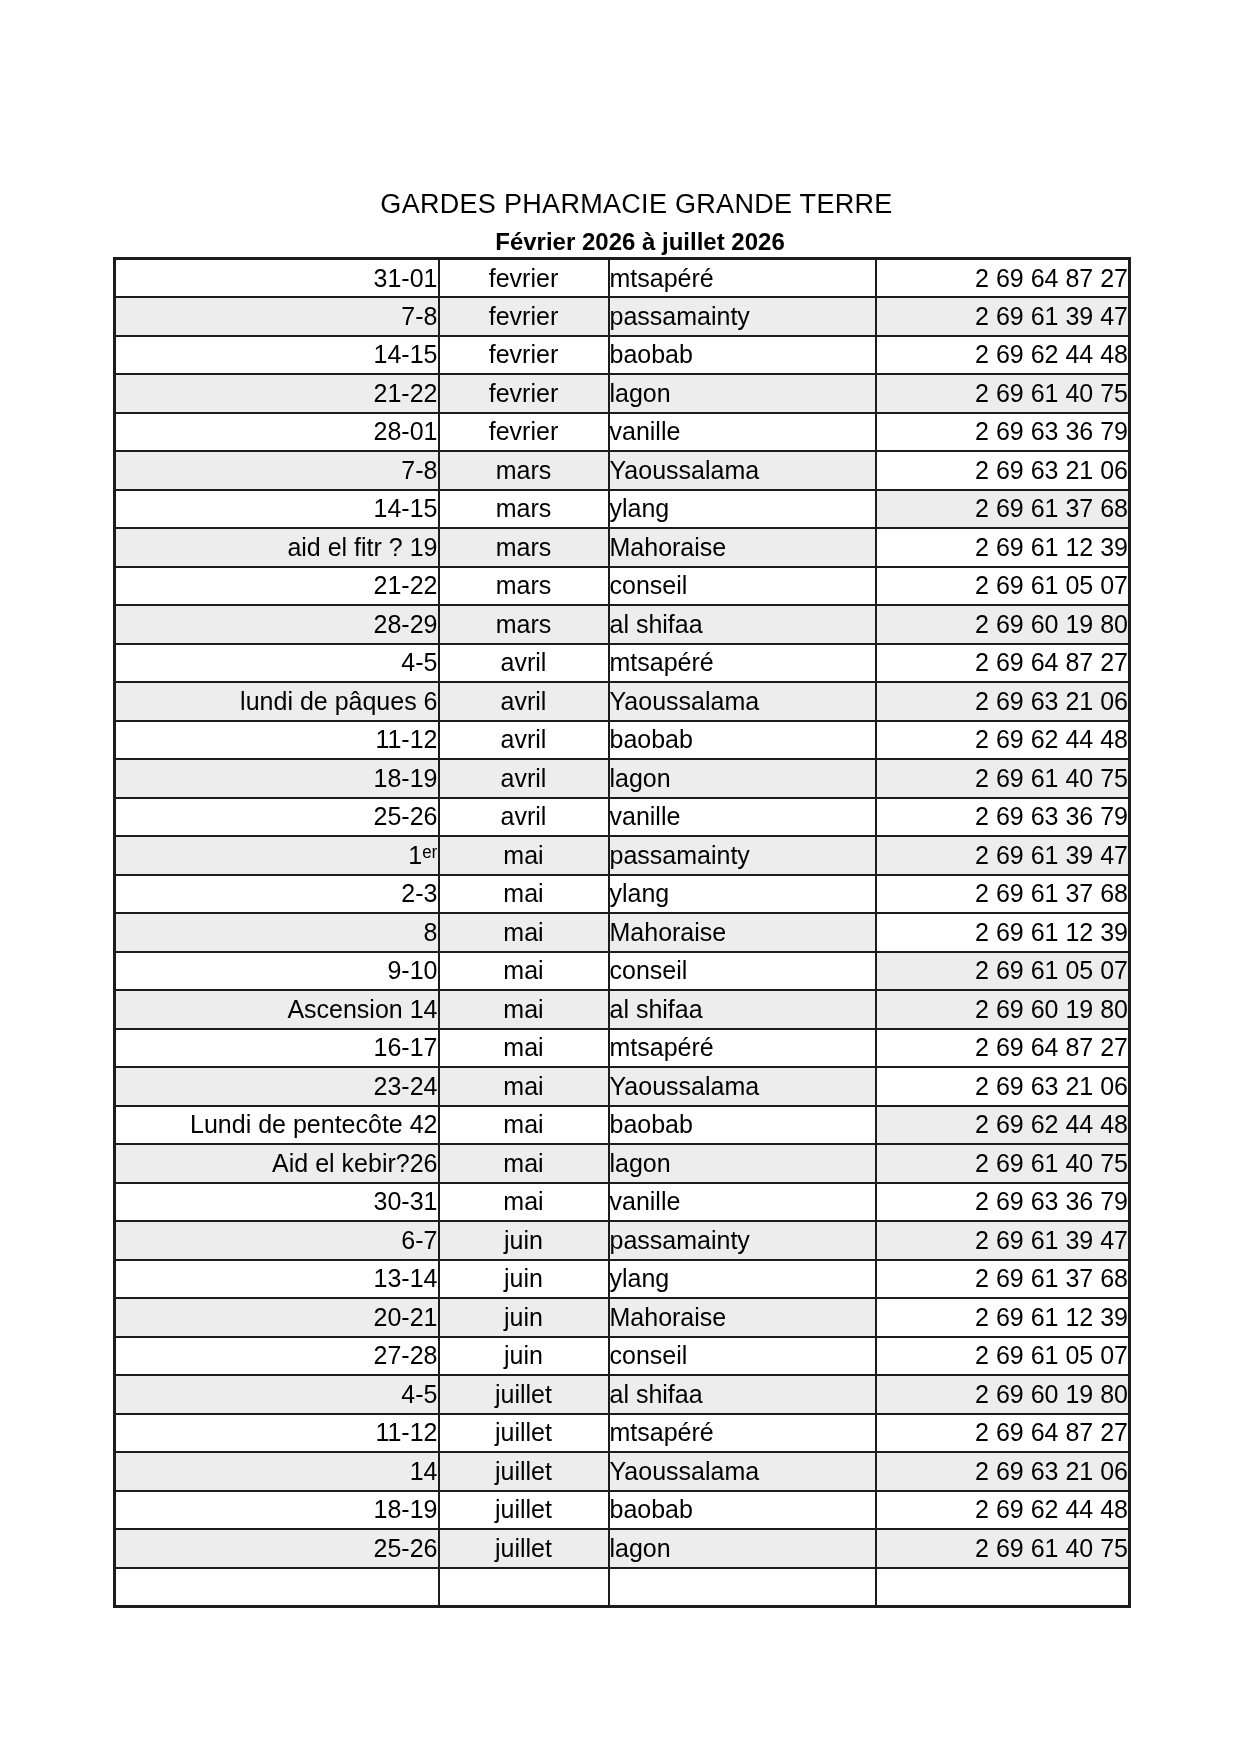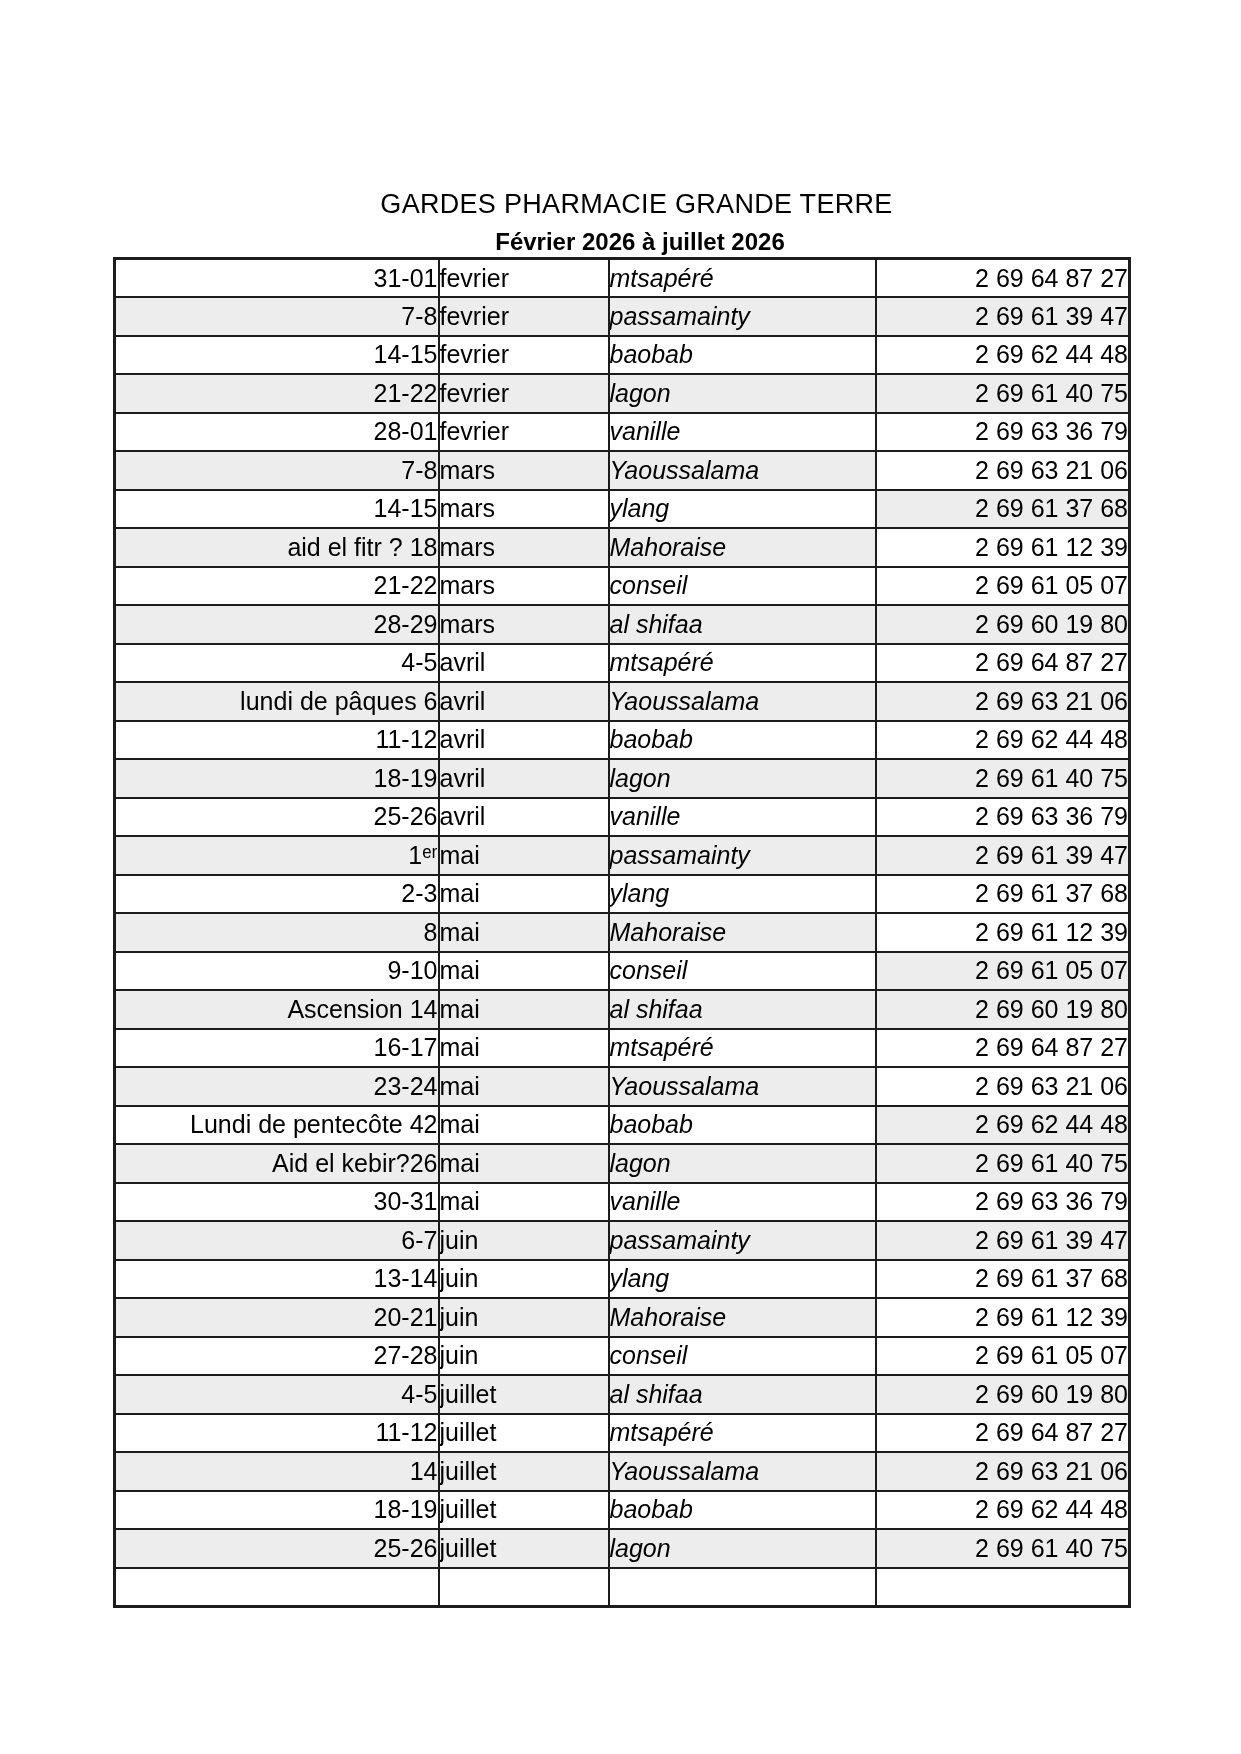--- a/index.html
+++ b/index.html
@@ -51,22 +51,22 @@
     border:2px solid var(--border);
     height:38.5px;
     font-size:25px;
     vertical-align:middle;
     white-space:nowrap;
     overflow:hidden;
     padding:0;
   }
   table.schedule{border:3px solid var(--border);}
   td.date-cell{text-align:right;padding-right:4px;}
-  td.month-cell{text-align:left;padding-left:4px;}
-  td.pharmacy-cell{text-align:left;padding-left:5px;font-style:italic;}
+  td.month-cell{text-align:center;padding-left:4px;}
+  td.pharmacy-cell{text-align:left;padding-left:5px;}
   td.phone-cell{text-align:right;}
   td.shaded{background:var(--stripe);}
 </style>
 </head>
 <body>
 
 <div class="doc-header">
   <div class="doc-title">GARDES PHARMACIE GRANDE TERRE</div>
   <div class="doc-subtitle">Février 2026 à juillet 2026</div>
 </div>
@@ -115,21 +115,21 @@
         <td class="pharmacy-cell shaded">Yaoussalama</td>
         <td class="phone-cell">2 69 63 21 06</td>
       </tr>
       <tr>
         <td class="date-cell">14-15</td>
         <td class="month-cell">mars</td>
         <td class="pharmacy-cell">ylang</td>
         <td class="phone-cell shaded">2 69 61 37 68</td>
       </tr>
       <tr>
-        <td class="date-cell shaded">aid el fitr ? 18</td>
+        <td class="date-cell shaded">aid el fitr ? 19</td>
         <td class="month-cell shaded">mars</td>
         <td class="pharmacy-cell shaded">Mahoraise</td>
         <td class="phone-cell">2 69 61 12 39</td>
       </tr>
       <tr>
         <td class="date-cell">21-22</td>
         <td class="month-cell">mars</td>
         <td class="pharmacy-cell">conseil</td>
         <td class="phone-cell">2 69 61 05 07</td>
       </tr>

